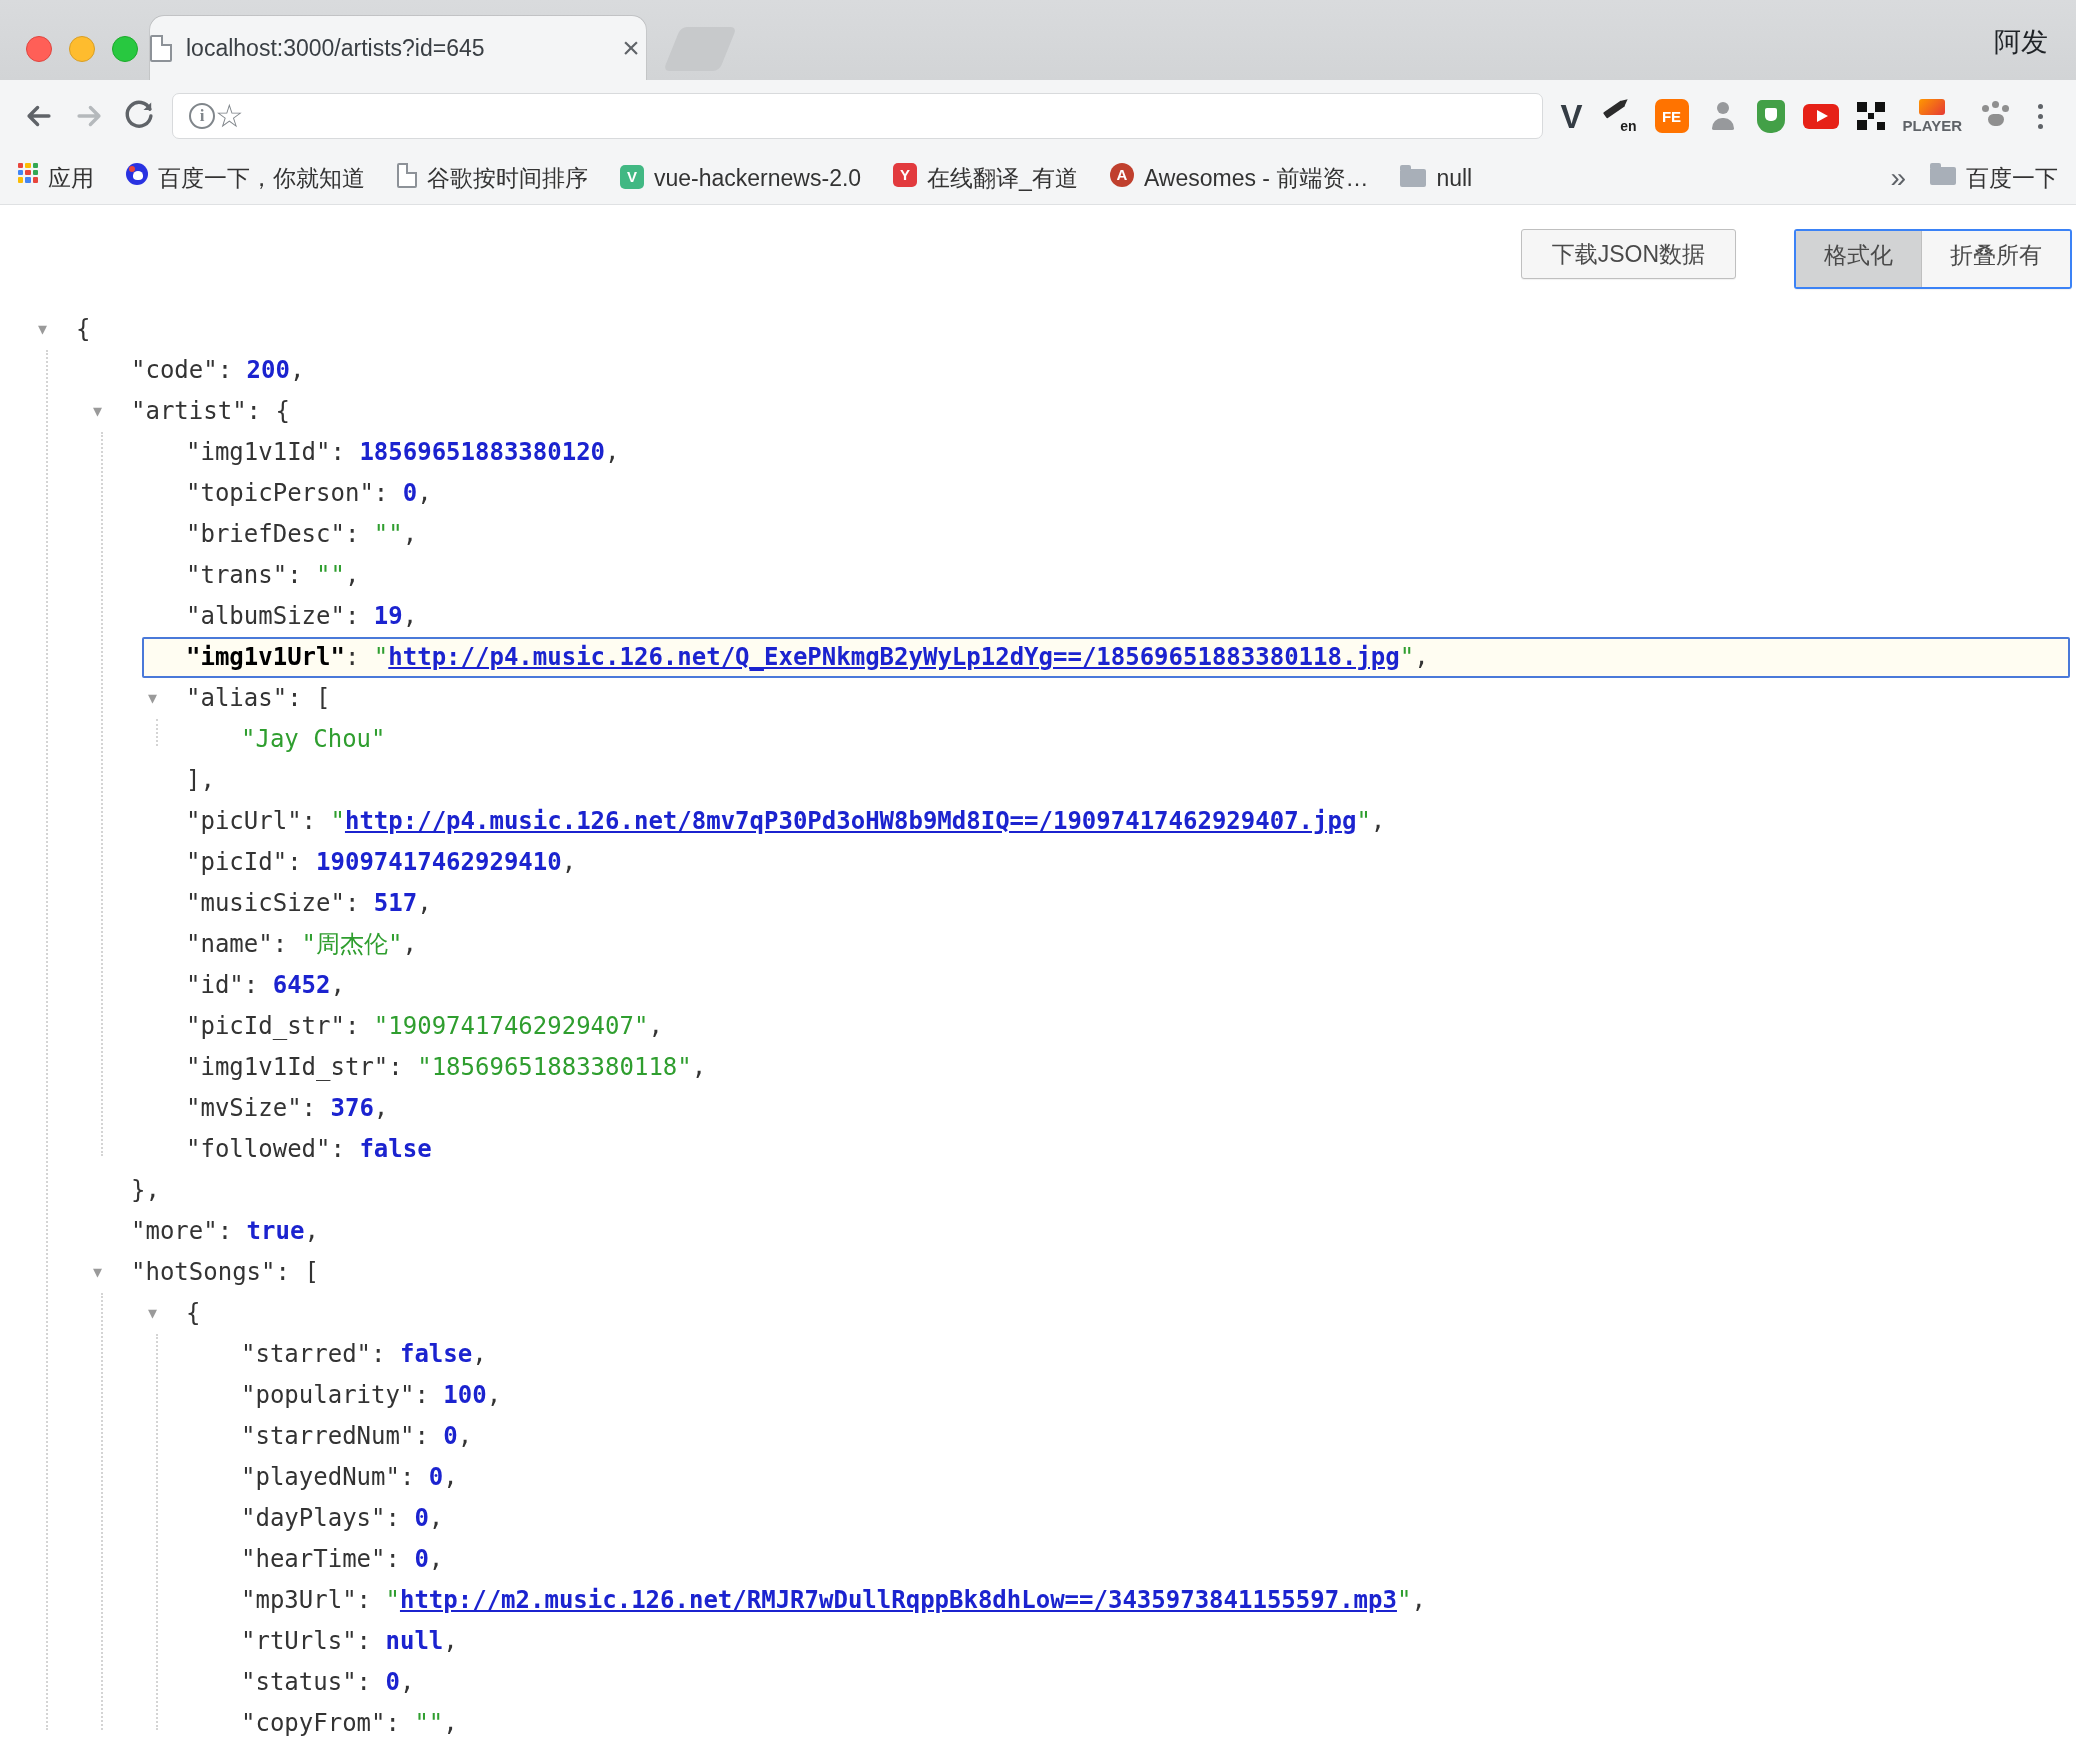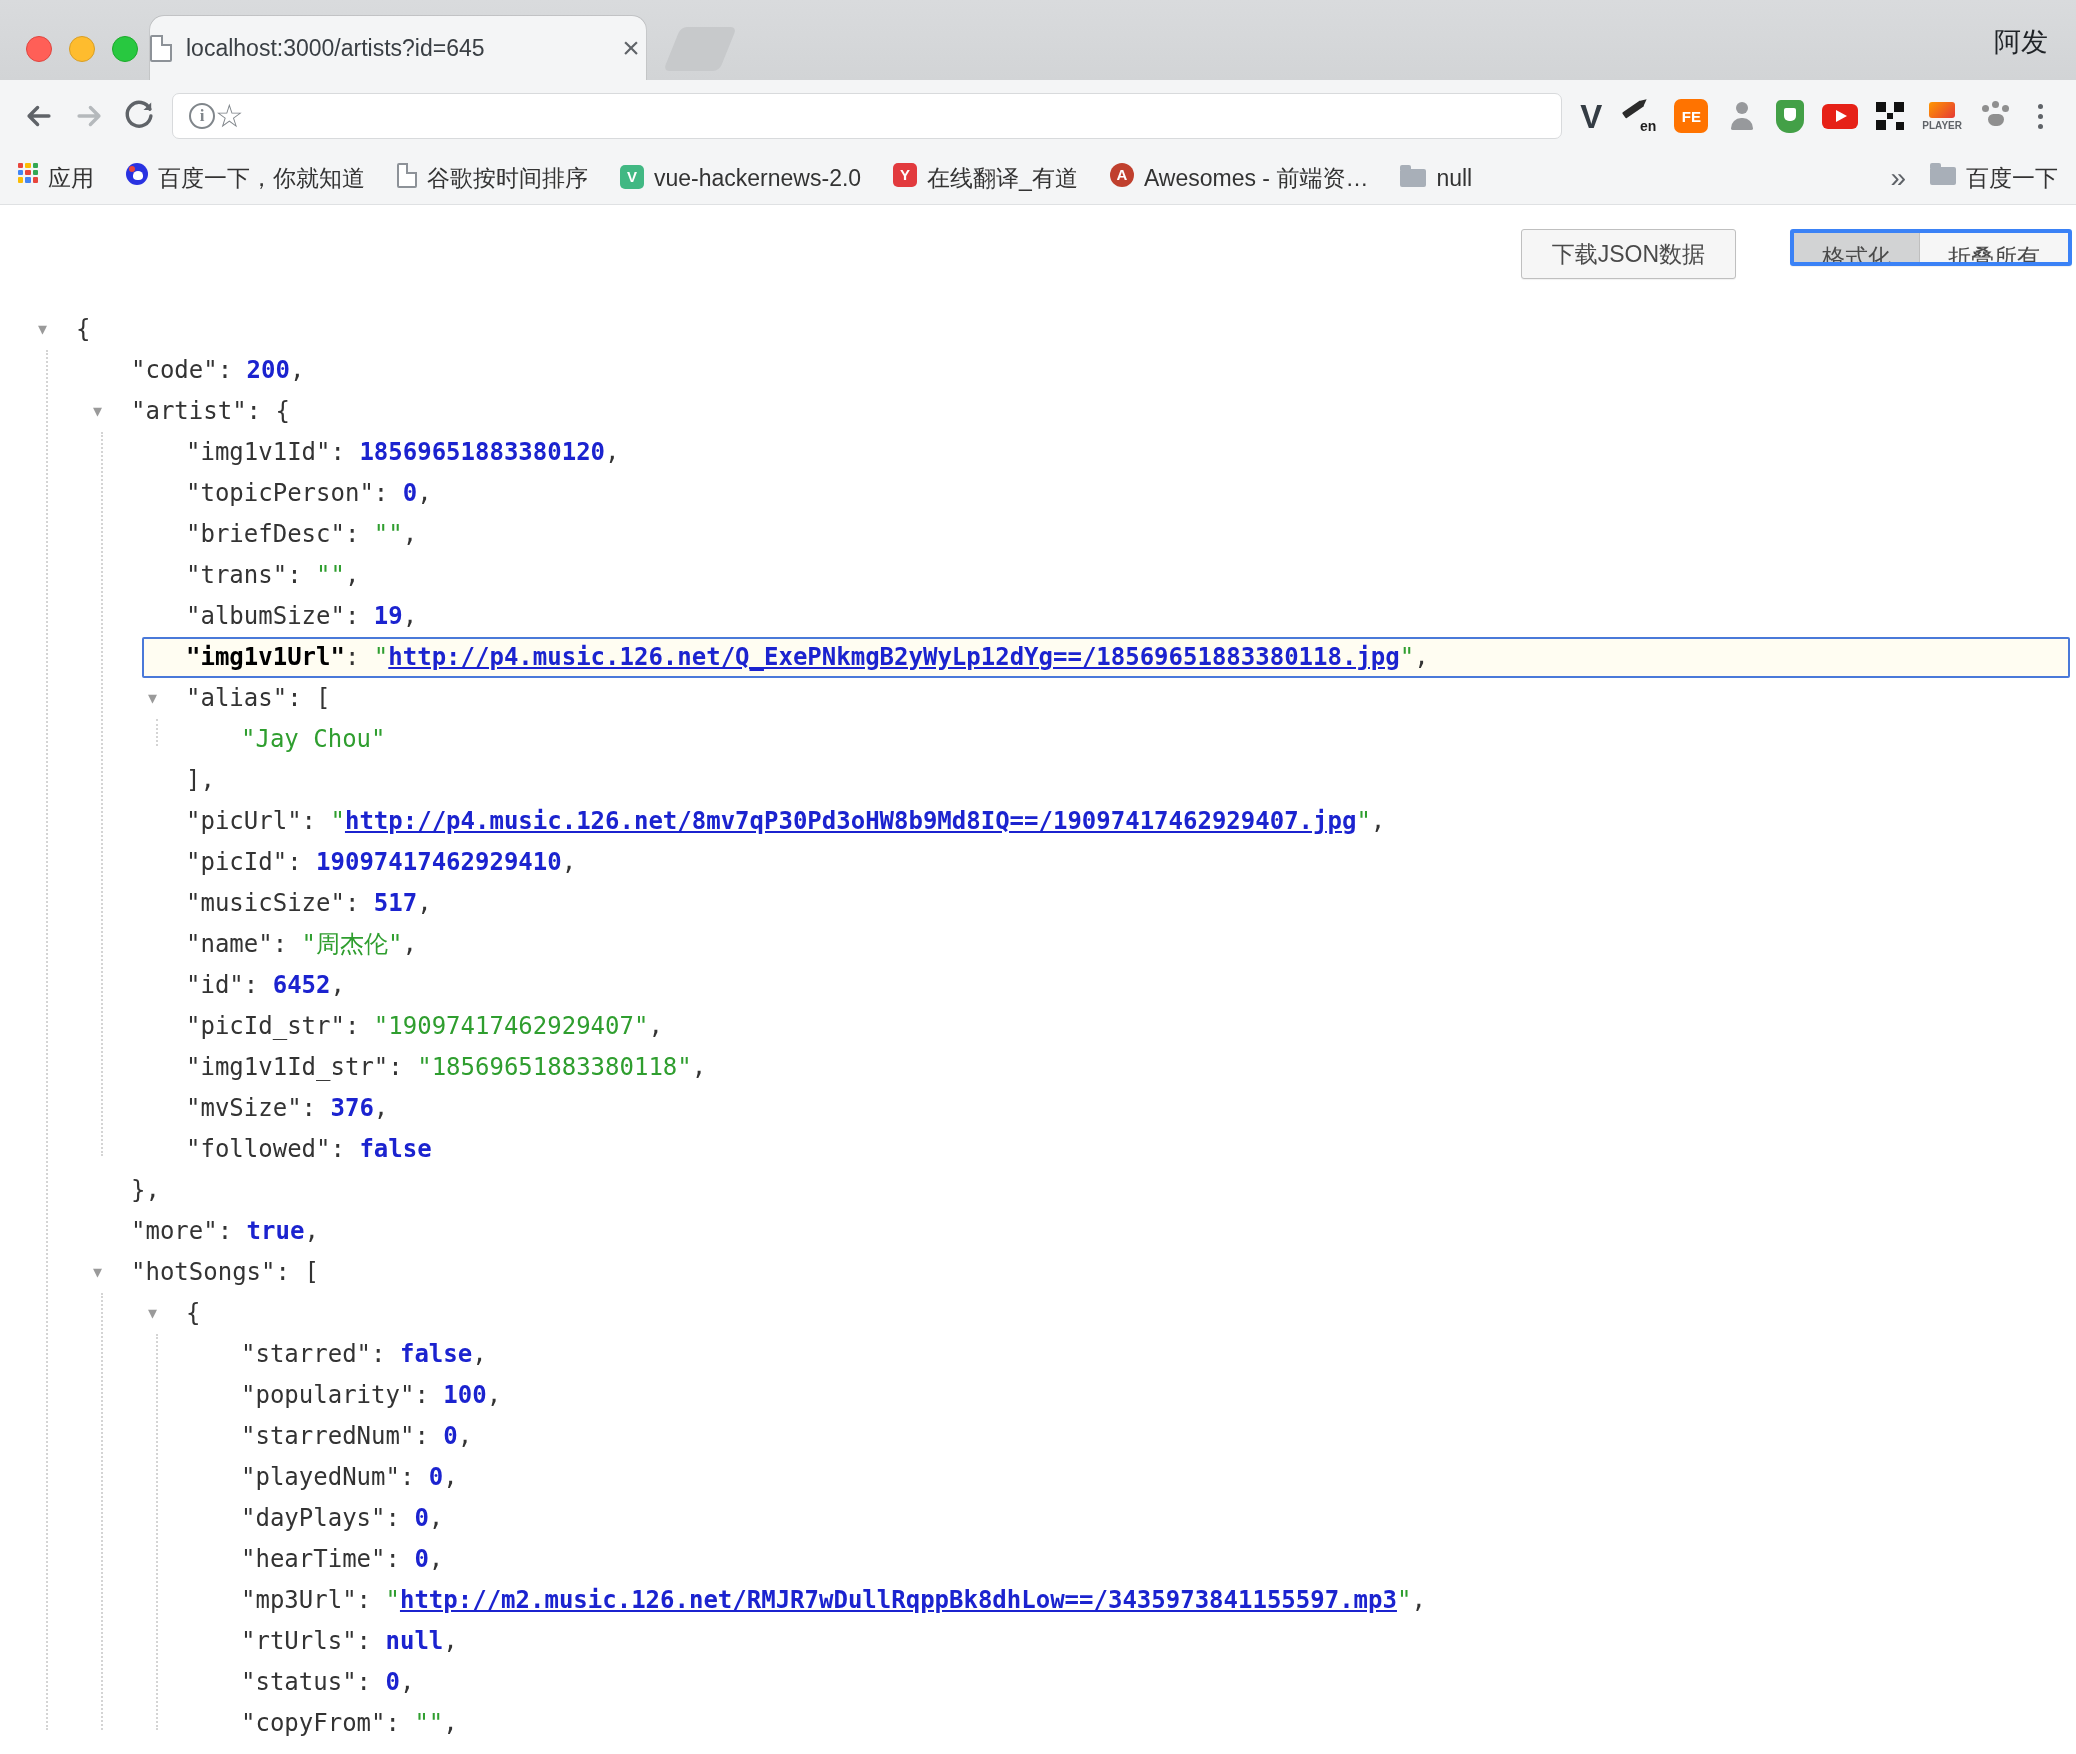--- a/index.html
+++ b/index.html
@@ -62,21 +62,21 @@
     border-left:11px solid #fff;border-top:6.5px solid transparent;border-bottom:6.5px solid transparent;}
   .qrcode-icon{width:28px;height:28px;background:
     linear-gradient(#111,#111) 0 0/10px 10px no-repeat,
     linear-gradient(#111,#111) 100% 0/10px 10px no-repeat,
     linear-gradient(#111,#111) 0 100%/10px 10px no-repeat,
     linear-gradient(#111,#111) 100% 100%/8px 8px no-repeat,
     linear-gradient(#111,#111) 50% 50%/6px 6px no-repeat;}
   .player-icon{display:flex;flex-direction:column;align-items:center;gap:2px;}
   .player-icon .glyph{width:26px;height:16px;background:linear-gradient(135deg,#ff9800,#e53935);
     border-radius:3px;}
-  .player-icon .label{font-size:10px;font-weight:bold;color:#5f6368;}
+  .player-icon .label{font-size:15px;font-weight:bold;color:#5f6368;}
   .paw-icon{width:32px;height:32px;position:relative;}
   .paw-icon::before{content:"";position:absolute;left:8px;top:14px;width:16px;height:12px;
     background:#8f8f8f;border-radius:8px 8px 10px 10px;}
   .paw-icon::after{content:"";position:absolute;left:2px;top:5px;width:7px;height:7px;border-radius:50%;
     background:#8f8f8f;box-shadow:10px -4px 0 #8f8f8f,20px 0 0 #8f8f8f;}
   .menu-dots{width:44px;height:48px;display:flex;flex-direction:column;align-items:center;
     justify-content:center;flex:0 0 auto;}
   .menu-dots i{width:5px;height:5px;border-radius:50%;background:#5f6368;display:block;margin:2.5px 0;}
 
   
@@ -112,22 +112,22 @@
     margin-top:4px;flex:0 0 auto;}
   .folder-icon::before{content:"";position:absolute;top:-4px;left:0;width:11px;height:5px;
     background:#a8afb8;border-radius:2px 2px 0 0;}
 
   
   .content{position:relative;height:1549px;background:#fff;overflow:hidden;}
   .btn{position:absolute;top:24px;height:50px;line-height:48px;font-size:23px;color:#4a4a4a;
     background:#f6f6f6;border:1px solid #bfbfbf;border-radius:3px;padding:0 30px;
     box-shadow:0 1px 1px rgba(0,0,0,.06);font-family:"Liberation Sans",sans-serif;}
   .btn-download{right:340px;}
-  .segmented{position:absolute;right:4px;top:24px;height:37px;display:flex;
-    border:4px solid #3b82f6;border-radius:3px;overflow:hidden;box-shadow:0 1px 1px rgba(0,0,0,.06);}
+  .segmented{position:absolute;right:4px;top:24px;height:60px;display:flex;
+    border:2px solid #3b82f6;border-radius:3px;overflow:hidden;box-shadow:0 1px 1px rgba(0,0,0,.06);}
   .seg{line-height:48px;font-size:23px;color:#4a4a4a;padding:0 28px;}
   .seg.active{background:#d2d3d4;border-right:1px solid #bfbfbf;}
   .seg.plain{background:#f6f6f6;}
 
   
   .json-view{position:absolute;top:104px;left:0;right:0;
     font-family:"DejaVu Sans Mono","Liberation Mono",monospace;font-size:24px;}
   .jline{height:41px;line-height:41px;white-space:pre;position:relative;}
   .arrow{position:absolute;top:0;font-size:15px;color:#9a9a9a;line-height:41px;}
   .t-key,.t-punct{color:#333;}

